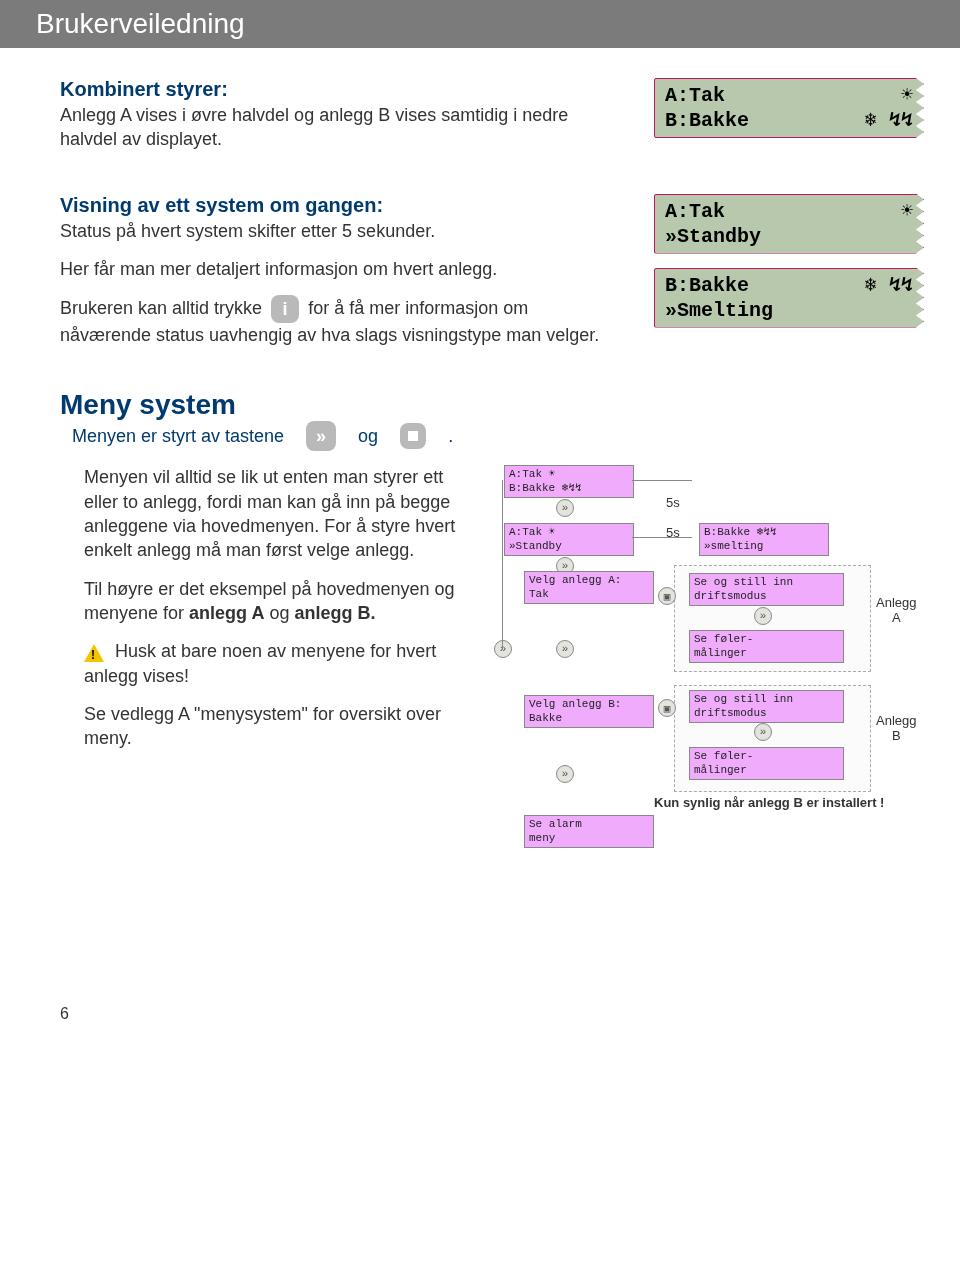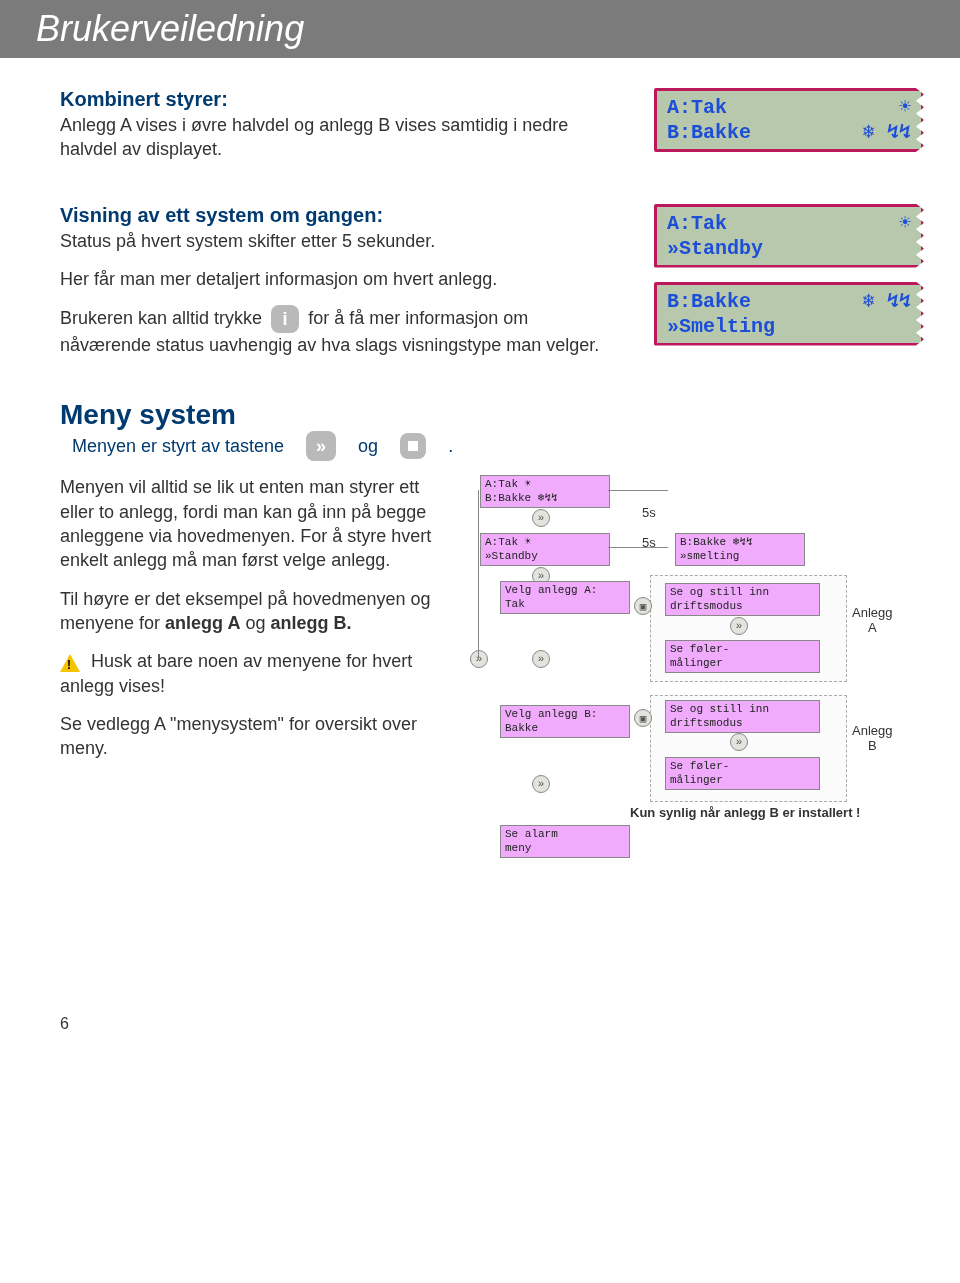--- a/index.html
+++ b/index.html
@@ -6,22 +6,21 @@
     margin: 0;
     padding: 0;
     font-family: "Segoe UI", "Helvetica Neue", Arial, sans-serif;
     background: #fff;
     color: #333;
     width: 960px;
   }
   .header-bar {
     background: #7b7b7b;
     color: #fff;
-    font-style: italic;
-    font-size: 36px;
+    font-size: 28px;
     padding: 8px 0 8px 36px;
     font-weight: 500;
   }
   .page {
     padding: 30px 36px 20px 60px;
   }
   .row {
     display: flex;
     gap: 30px;
     margin-bottom: 28px;
@@ -36,27 +35,27 @@
     margin: 0 0 2px 0;
   }
   p.body {
     font-size: 18px;
     line-height: 1.35;
     margin: 0 0 14px 0;
     color: #333;
   }
   .lcd {
     background: #b7c8ac;
-    border: 3px solid #be185d;
+    border: 1px solid #be185d;
     border-radius: 2px;
     padding: 4px 10px 4px 10px;
     font-family: "Courier New", monospace;
     font-weight: bold;
     font-size: 20px;
-    color: #1d4ed8;
+    color: #000000;
     position: relative;
     line-height: 1.25;
     clip-path: polygon(0 0, 97% 0, 100% 10%, 97% 20%, 100% 30%, 97% 40%, 100% 50%, 97% 60%, 100% 70%, 97% 80%, 100% 90%, 97% 100%, 0 100%);
   }
   .lcdrow { display:flex; justify-content:space-between; white-space:nowrap;}
   .info-icon {
     display: inline-flex;
     align-items: center;
     justify-content: center;
     width: 28px; height: 28px;
@@ -192,21 +191,21 @@
   <div class="meny-intro">
     <span>Menyen er styrt av tastene</span>
     <span class="chev-icon">»</span>
     <span>og</span>
     <span class="stop-icon">
         <span class="sq"></span>
       </span>
     <span>.</span>
   </div>
 
-  <div class="row" style="align-items:flex-start;">
+  <div class="row" style="align-items:flex-start;margin-left:24px;">
     <div class="col-text" style="max-width:380px;">
       <p class="body">Menyen vil alltid se lik ut enten man styrer ett eller to anlegg, fordi man kan gå inn på begge anleggene via hovedmenyen. For å styre hvert enkelt anlegg må man først velge anlegg.</p>
       <p class="body">
         <span>Til høyre er det eksempel på hovedmenyen og menyene for </span><b>anlegg A</b><span> og </span><b>anlegg B.</b>
       </p>
       <p class="body">
         <span class="warn-icon"></span>
         <span>Husk at bare noen av menyene for hvert anlegg vises!</span>
       </p>
       <p class="body">Se vedlegg A "menysystem" for oversikt over meny.</p>

